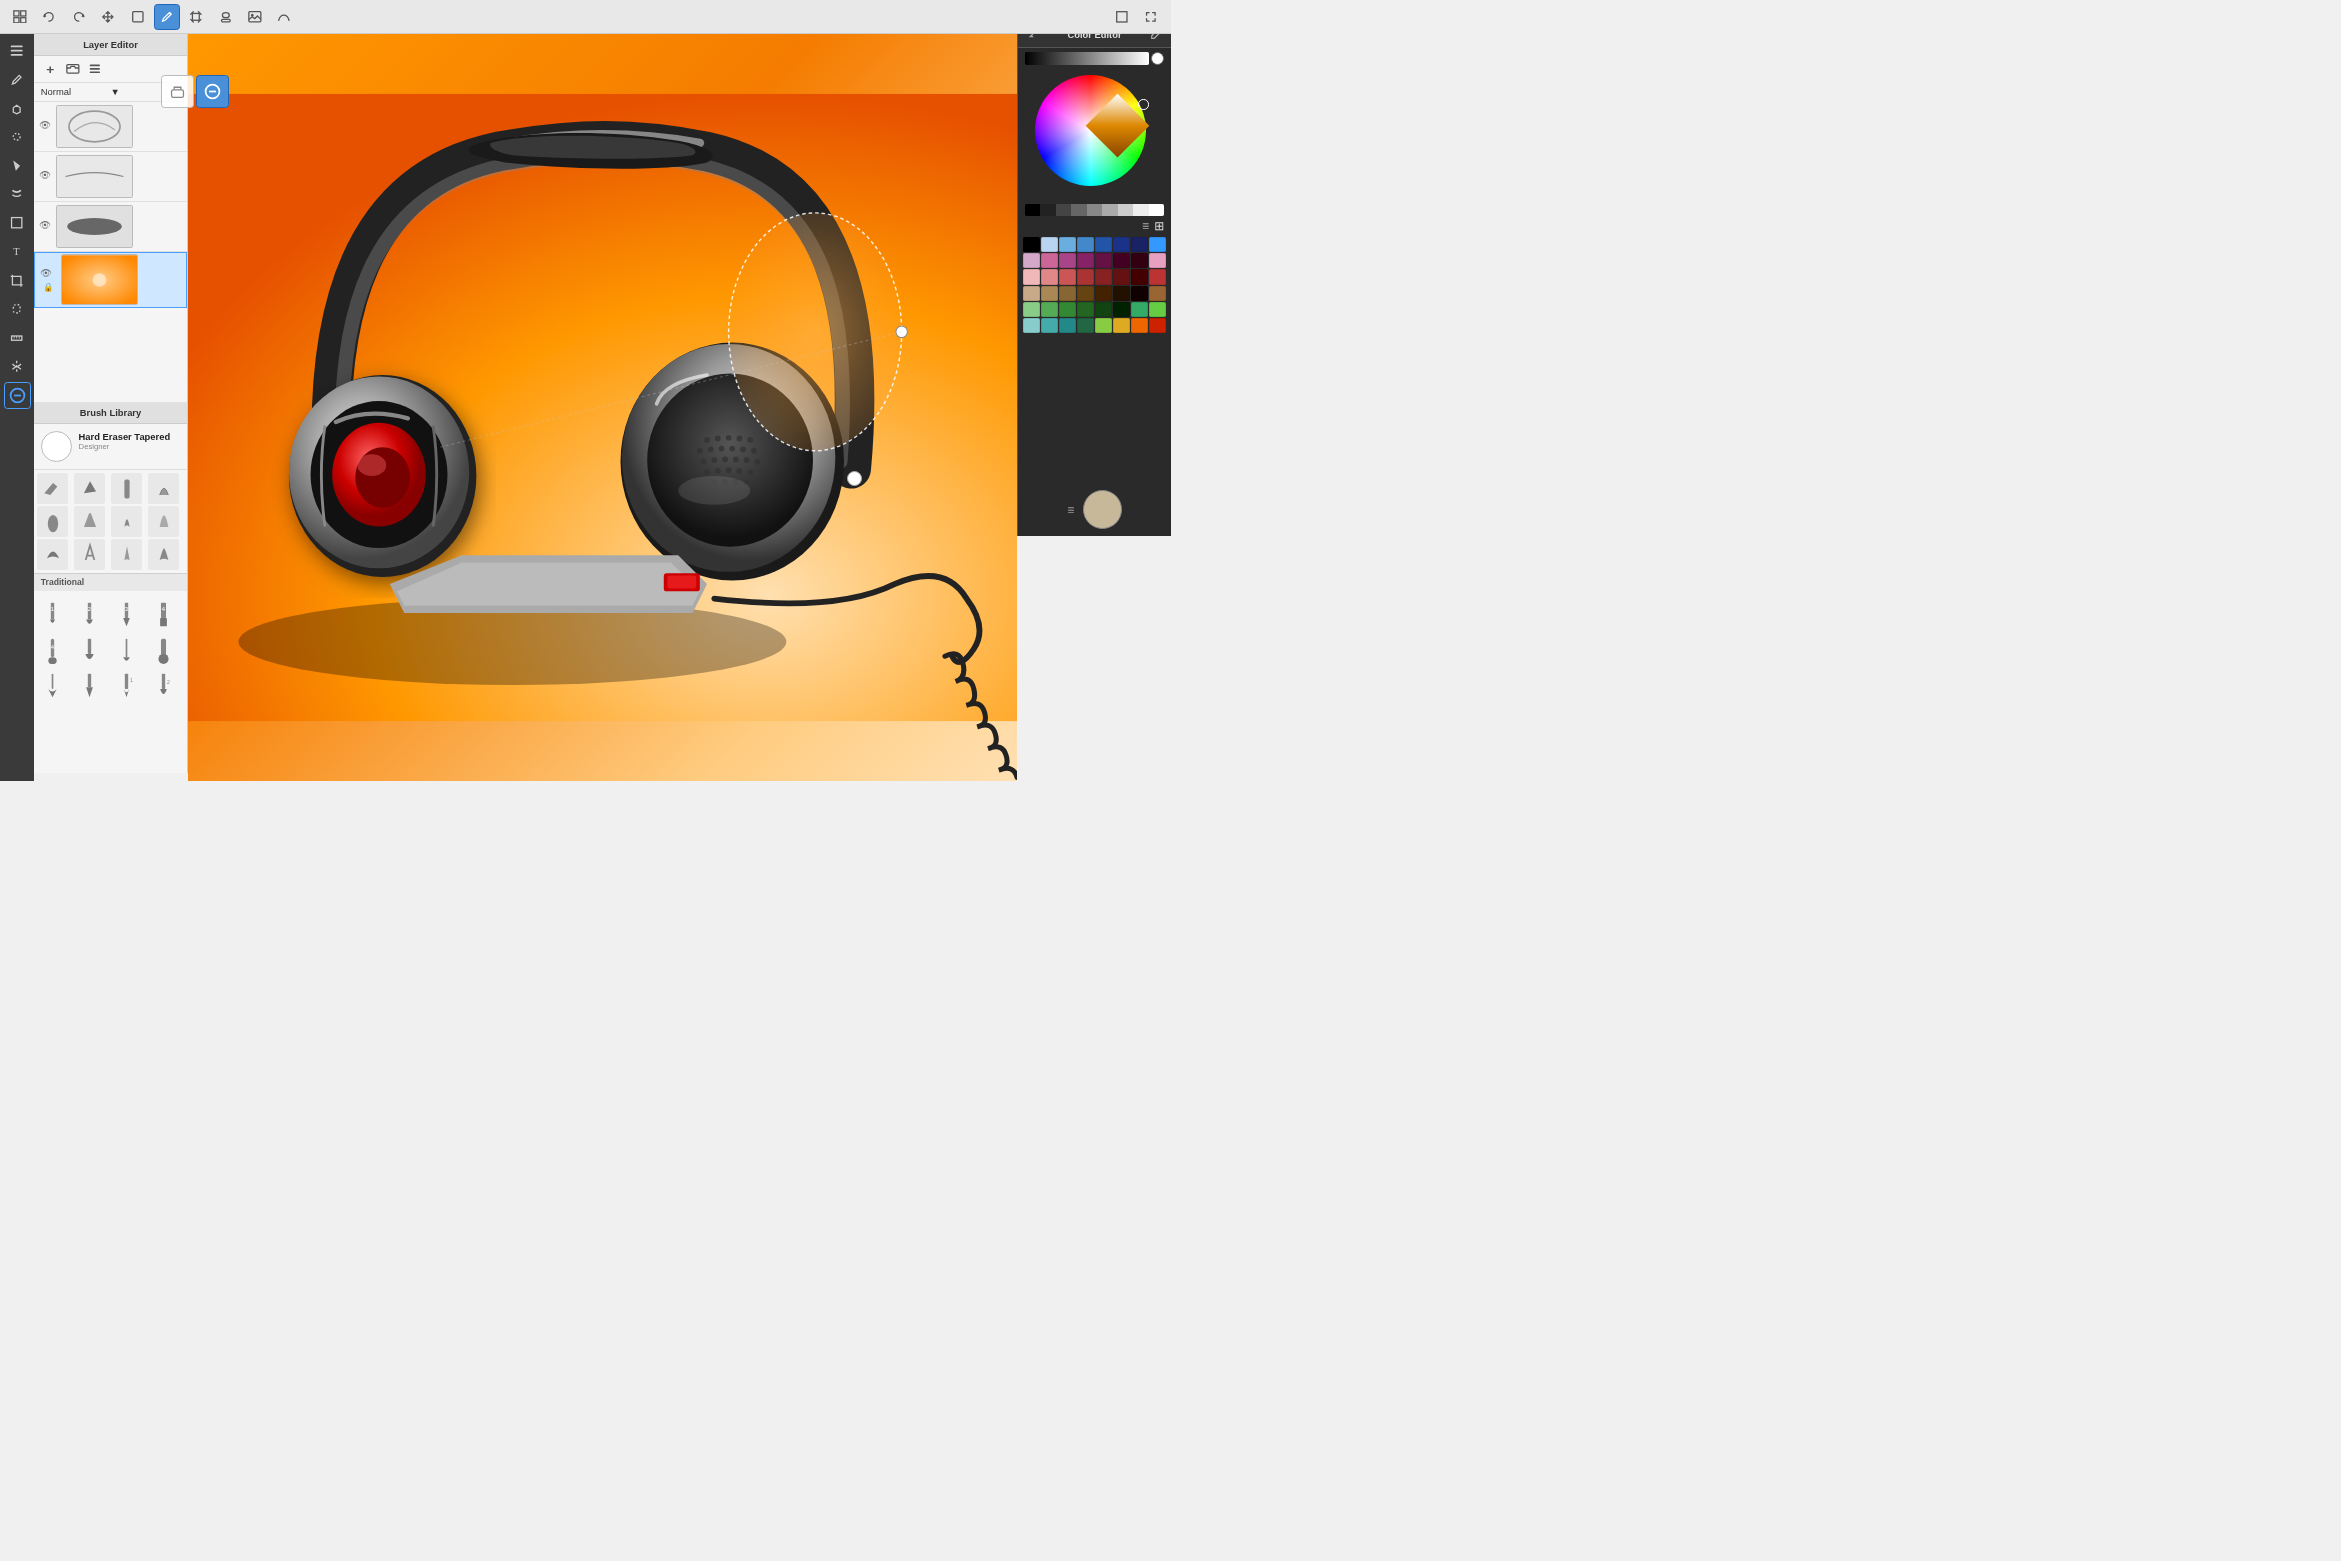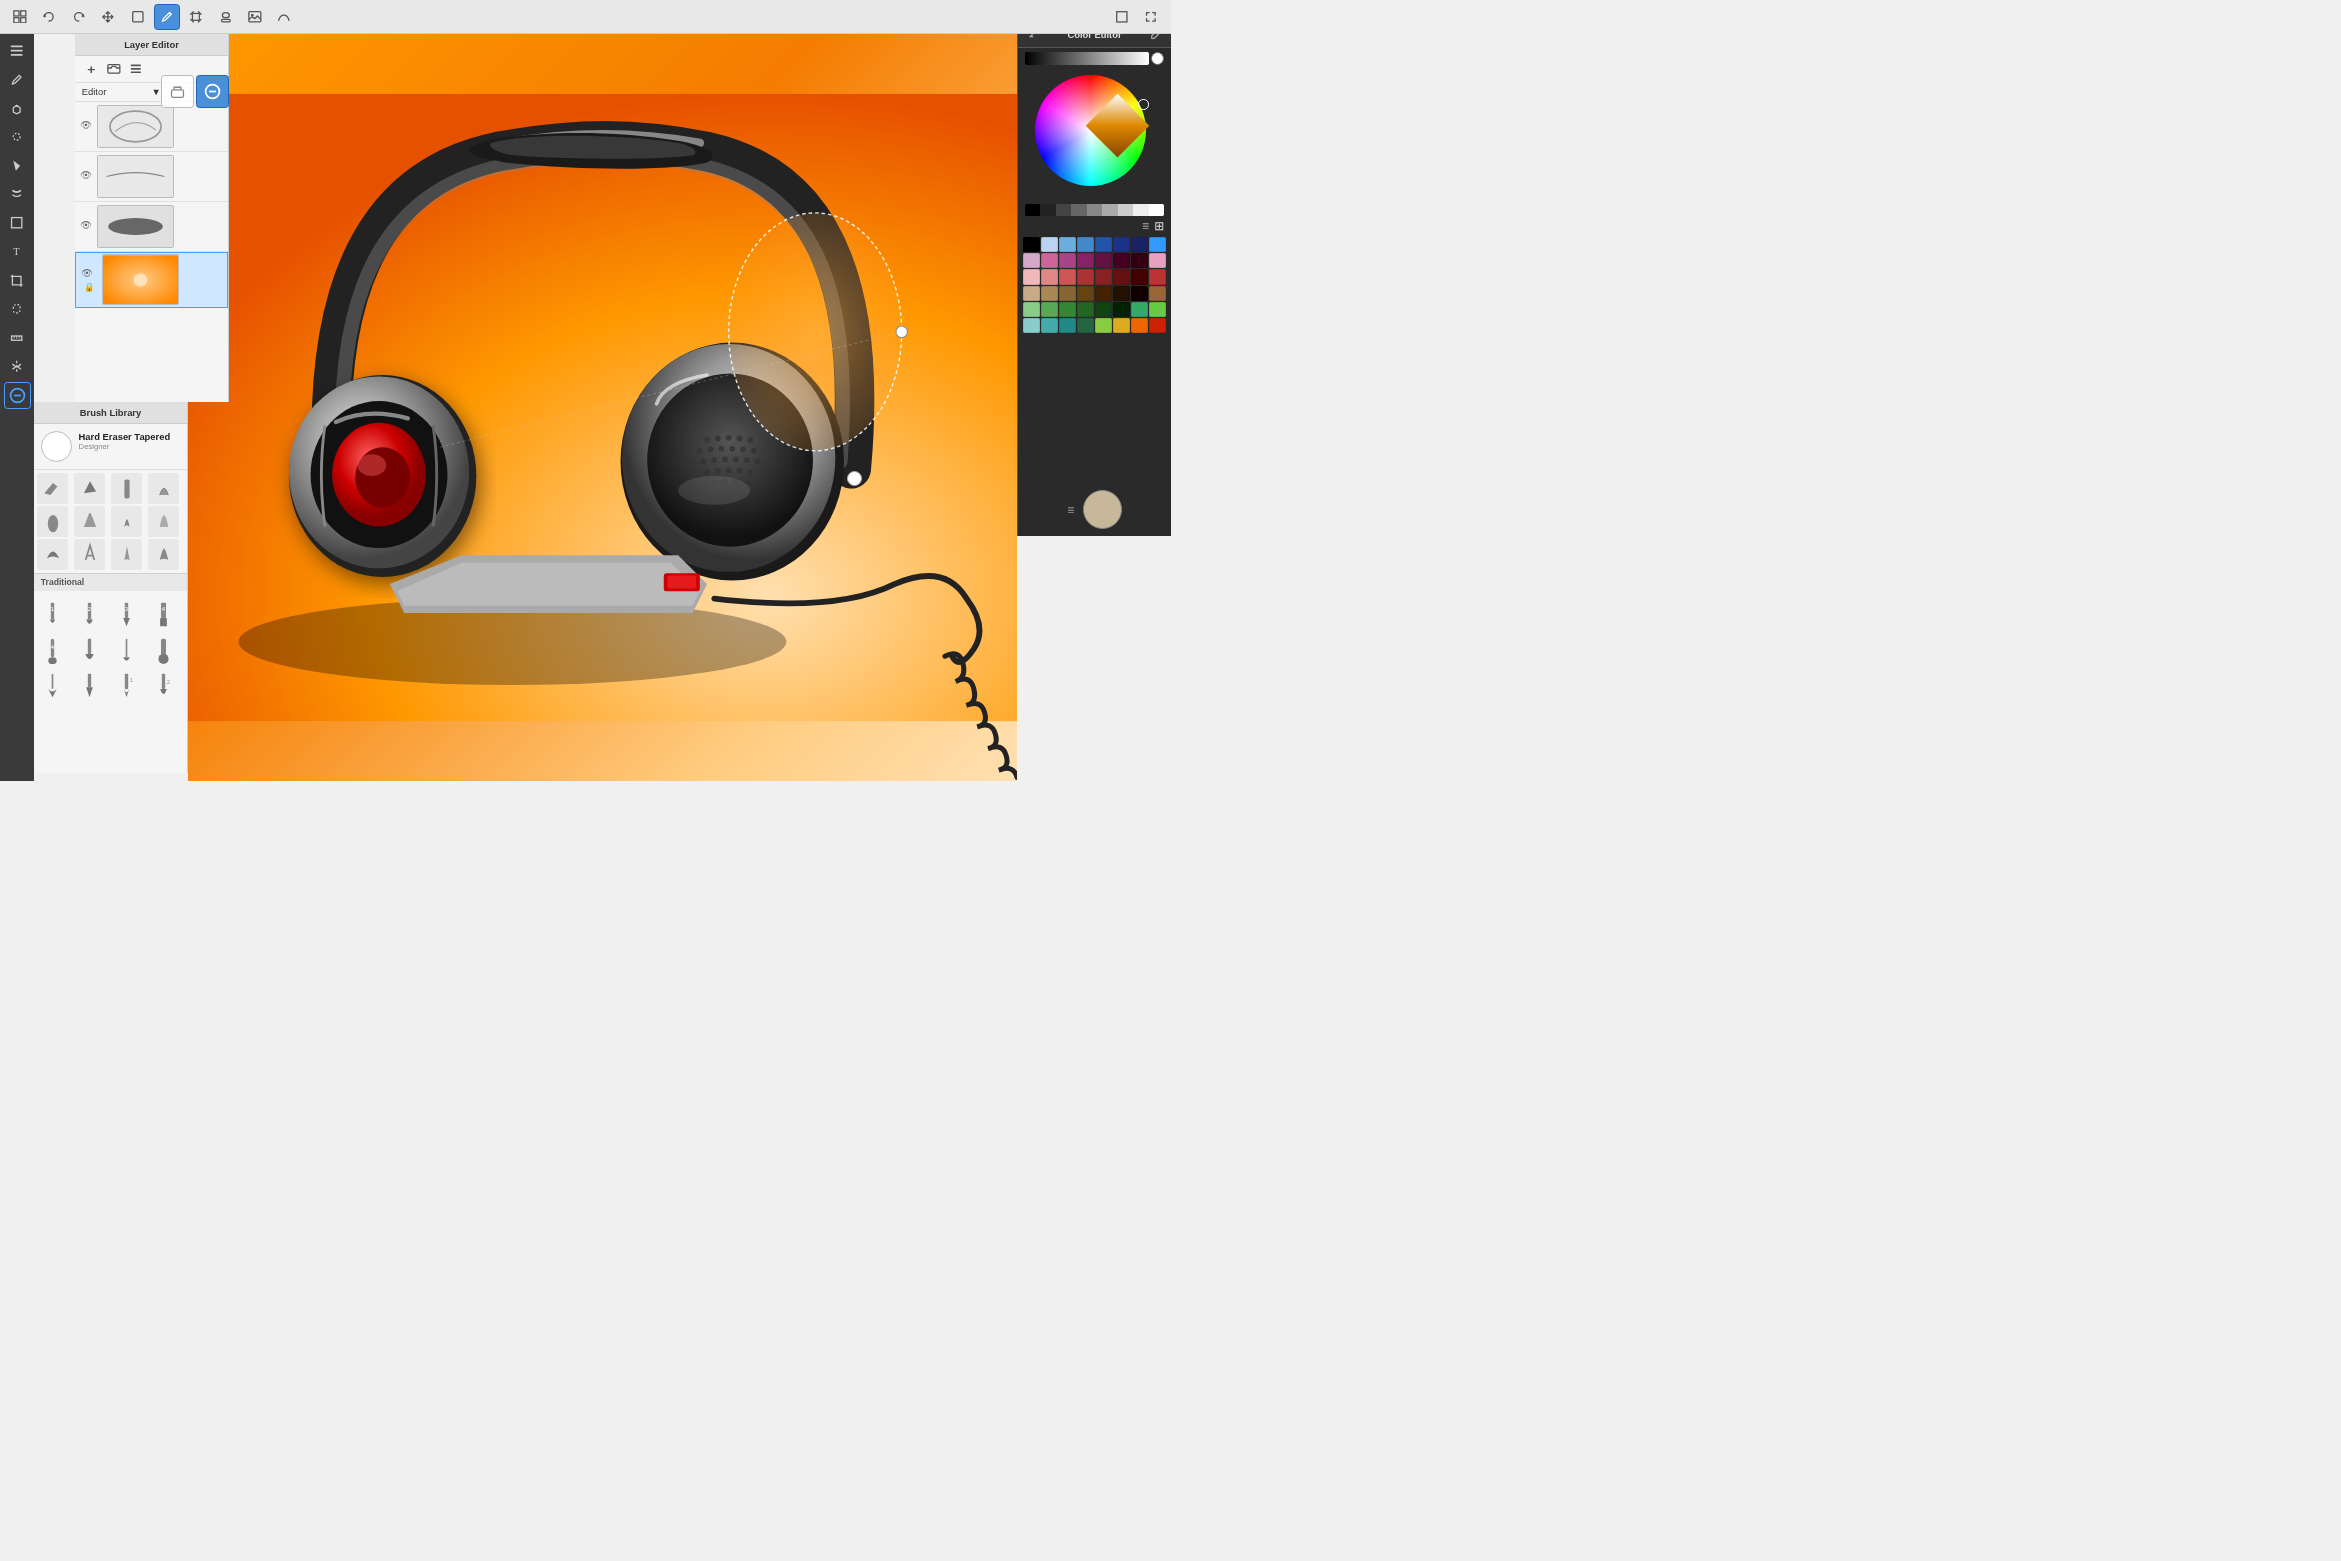--- a/index.html
+++ b/index.html
@@ -66,21 +66,20 @@
     #layer-panel {
       position: absolute;
       top: 34px; left: 34px;
       width: 154px;
       height: 368px;
       background: #f5f5f5;
       border-right: 0.9px solid #ccc;
       display: flex;
       flex-direction: column;
       z-index: 80;
-      margin-left: 41px;
     }
     .panel-header {
       background: #e0e0e0;
       padding: 5.1px 8.6px;
       font-size: 9.4px;
       font-weight: 600;
       color: #333;
       border-bottom: 0.9px solid #ccc;
       display: flex;
       align-items: center;
@@ -521,21 +520,21 @@
     </button>
     <button class="layer-ctrl-btn">
       <svg width="13.7" height="13.7" viewBox="0 0 16 16">
           <rect x="2" y="3" width="12" height="2" rx="1" fill="#555"></rect>
           <rect x="2" y="7" width="12" height="2" rx="1" fill="#555"></rect>
           <rect x="2" y="11" width="12" height="2" rx="1" fill="#555"></rect>
         </svg>
     </button>
   </div>
   <div class="blend-mode-selector">
-    <span>Editor</span>
+    <span>Normal</span>
     <span style="margin-left:auto;">▼</span>
   </div>
   <div class="layers-list">
 
     <div class="layer-item">
       <span class="layer-eye">👁</span>
       <div class="layer-thumb">
         <div class="layer-thumb-inner">
           <svg width="75" height="41" viewBox="0 0 88 48">
             <rect width="88" height="48" fill="#e8e8e8"></rect>

